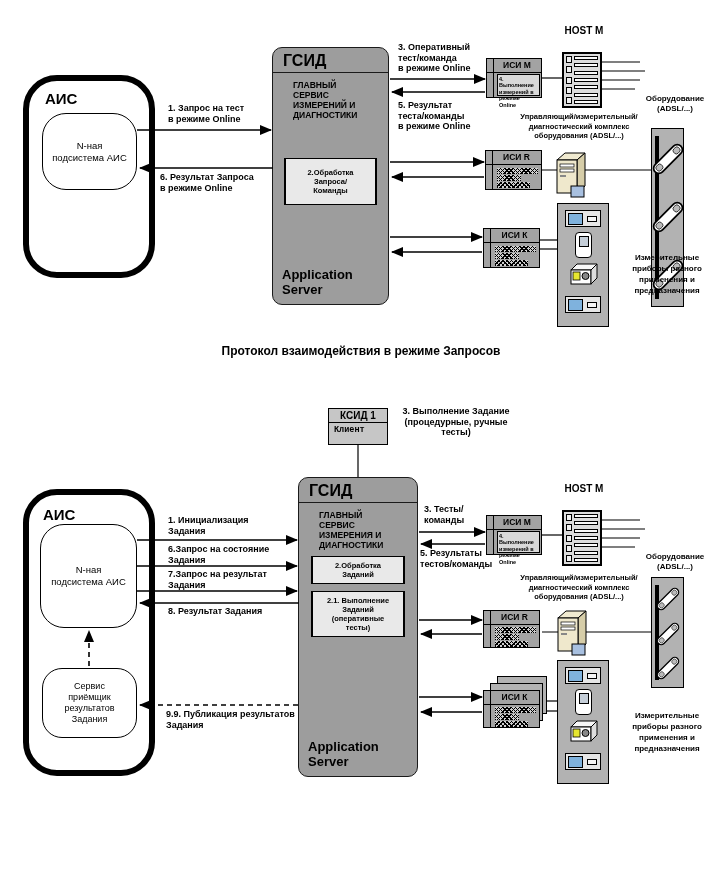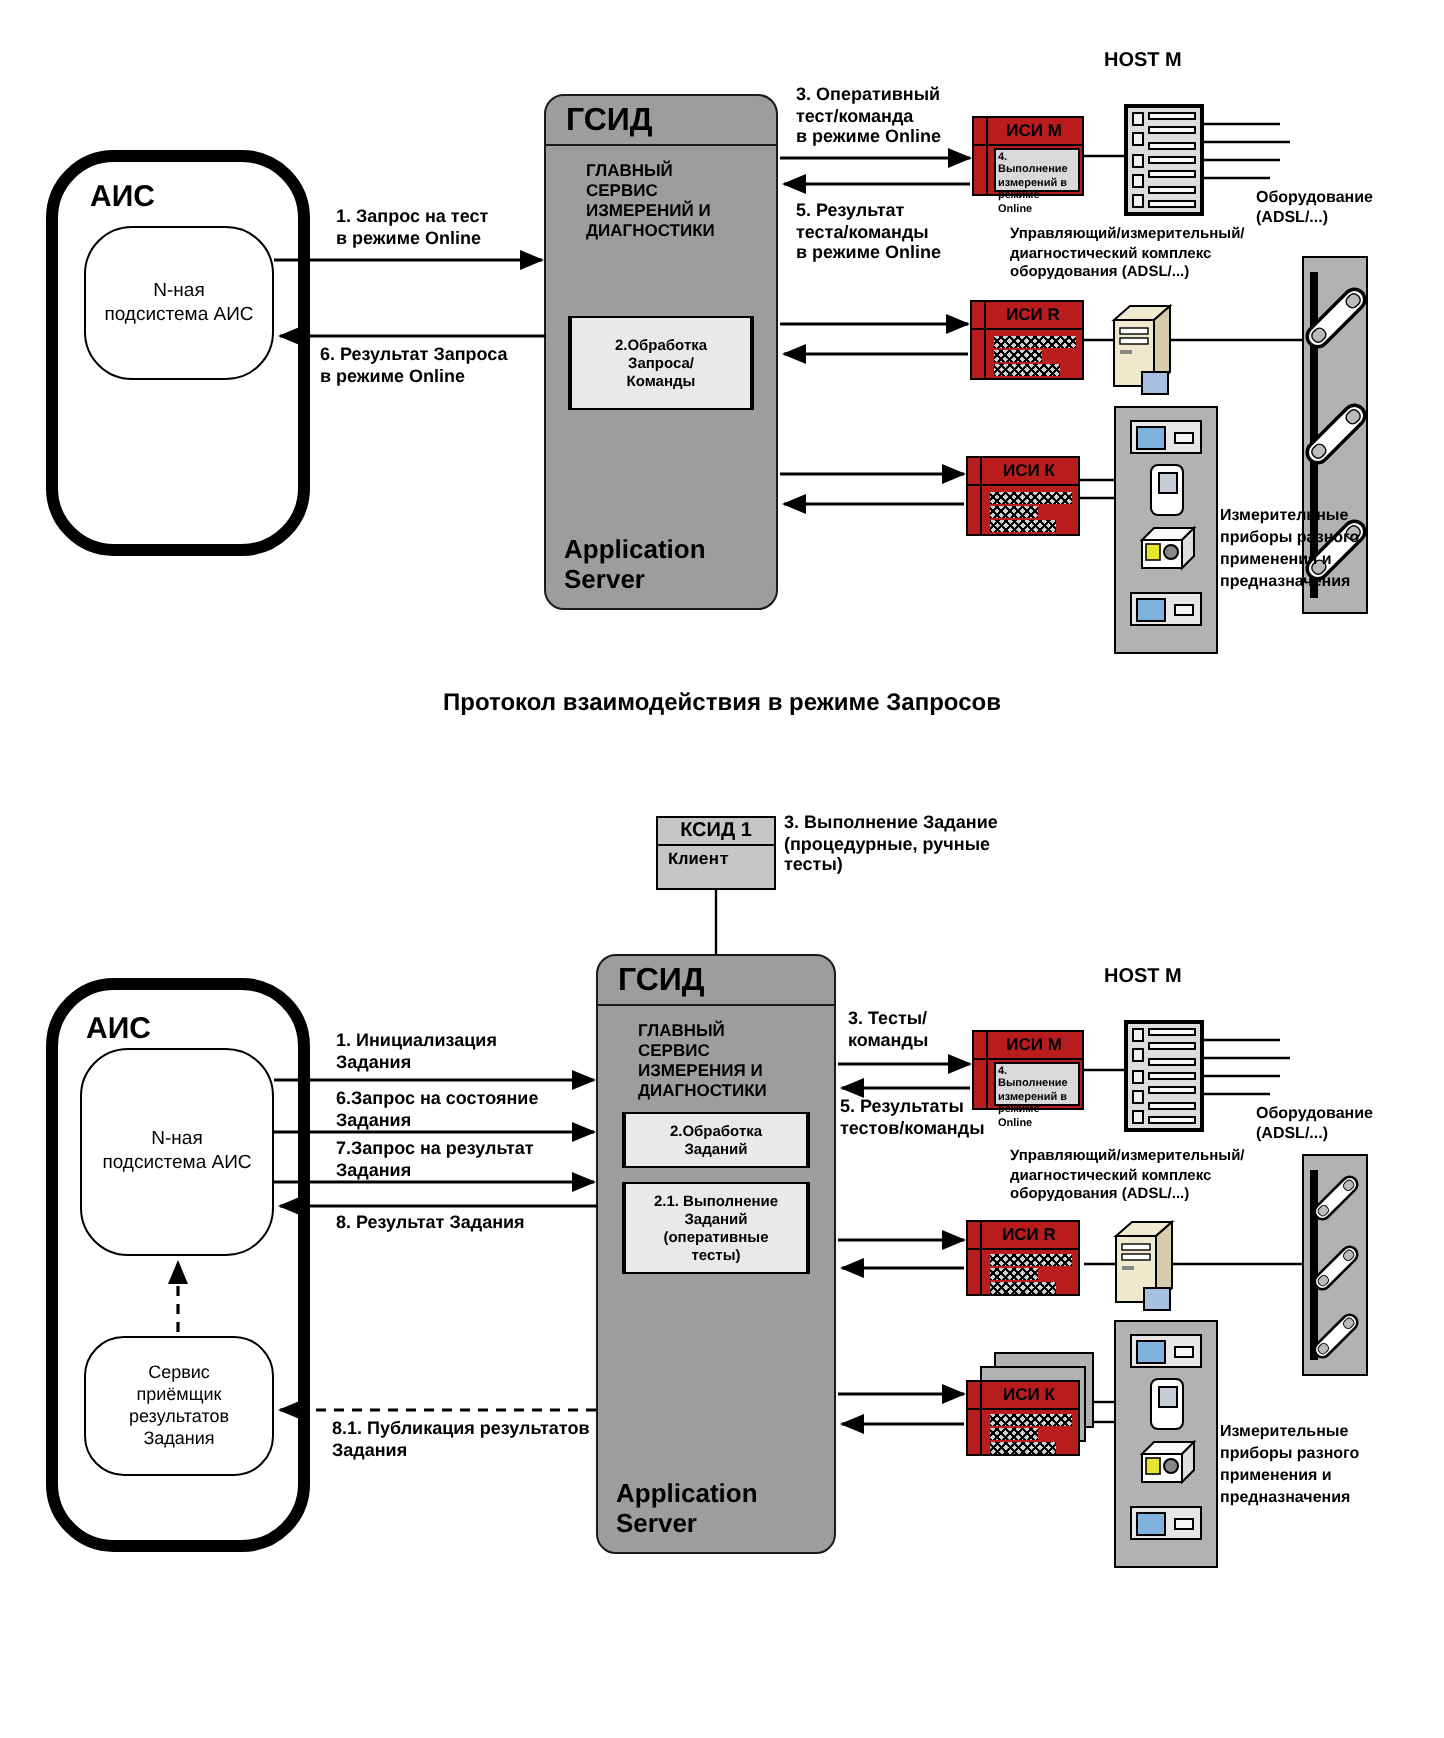--- a/index.html
+++ b/index.html
@@ -25,39 +25,39 @@
   .gsid{position:absolute;background:#9d9d9d;border:1.6px solid #1a1a1a;border-radius:10px;box-sizing:border-box;}
   .gsid-t{font-size:16px;font-weight:bold;padding:4px 0 2px 10px;border-bottom:1.6px solid #1a1a1a;}
   .gsid-s{font-size:8.5px;font-weight:bold;padding:7px 20px;white-space:pre-line;line-height:10px;}
   .gsid-f{position:absolute;left:9px;bottom:7px;font-size:13px;font-weight:bold;}
   .comp{position:absolute;border:1.2px solid #000;background:#c9c9c9;display:flex;box-sizing:border-box;}
   .comp-mid{flex:1;margin:0 0;border-left:1.2px solid #000;border-right:1.2px solid #000;background:#e9e9e9;
             display:flex;align-items:center;justify-content:center;font-size:7.5px;font-weight:bold;
             text-align:center;white-space:pre-line;line-height:9px;}
 
   
-  .isi{position:absolute;background:#b91c1c;border:1.5px solid #000;box-sizing:border-box;}
+  .isi{position:absolute;background:#a3a3a3;border:1.5px solid #000;box-sizing:border-box;}
   .isi::before{content:"";position:absolute;left:6px;top:0;bottom:0;border-left:1.3px solid #000;}
   .isi-h{height:13px;line-height:13px;border-bottom:1.3px solid #000;text-align:center;
          font-size:8.5px;font-weight:bold;padding-left:6px;}
   .isi-inner{position:absolute;left:10px;top:15px;width:43px;height:22px;background:#d9d9d9;border:1px solid #000;
              font-size:5.5px;line-height:6.4px;font-weight:bold;white-space:pre-line;padding:1px;box-sizing:border-box;}
   .hatch{position:absolute;background-color:#cfcfcf;
          background-image:repeating-linear-gradient(45deg,#000 0 1px,rgba(0,0,0,0) 1px 3px),
                           repeating-linear-gradient(-45deg,#000 0 1px,rgba(0,0,0,0) 1px 3px);}
   .stackbox{position:absolute;background:#b2b2b2;border:1.2px solid #000;box-sizing:border-box;}
 
   
   .ksid{position:absolute;background:#c6c6c6;border:1.5px solid #000;box-sizing:border-box;}
   .ksid-t{font-size:10px;font-weight:bold;text-align:center;border-bottom:1.5px solid #000;padding:1px 0;}
   .ksid-s{font-size:8.5px;font-weight:bold;padding:2px 16px 0 5px;font-family:Liberation Mono, monospace;}
 
   
   .lbl{position:absolute;font-size:9px;font-weight:bold;line-height:10.5px;white-space:pre-line;}
-  .ctr{}
+  .ctr{text-align:center;}
   .sm{font-size:7.5px;line-height:9.5px;}
   .cap{position:absolute;font-size:12px;font-weight:bold;text-align:center;}
 
   
   .panel{position:absolute;background:#b2b2b2;border:1.2px solid #000;box-sizing:border-box;}
   .eqbar{position:absolute;left:3px;top:7px;bottom:7px;width:4px;background:#000;}
 
   
   .host{position:absolute;width:40px;height:56px;border:2px solid #000;background:#dcdcdc;
         display:flex;padding:2px;box-sizing:border-box;}
@@ -272,21 +272,21 @@
   <div class="gsid-f">Application Server</div>
 </div>
 
 <div class="lbl" style="left:168px;top:515px">1. Инициализация
 Задания</div>
 <div class="lbl" style="left:168px;top:544px">6.Запрос на состояние
 Задания</div>
 <div class="lbl" style="left:168px;top:569px">7.Запрос на результат
 Задания</div>
 <div class="lbl" style="left:168px;top:606px">8. Результат Задания</div>
-<div class="lbl" style="left:166px;top:709px">8.1. Публикация результатов
+<div class="lbl" style="left:166px;top:709px">9.9. Публикация результатов
 Задания</div>
 <div class="lbl" style="left:424px;top:504px">3. Тесты/
 команды</div>
 <div class="lbl" style="left:420px;top:548px">5. Результаты
 тестов/команды</div>
 
 <div class="isi" style="left:486px;top:515px;width:56px;height:40px">
   <div class="isi-h">ИСИ М</div>
   <div class="isi-inner">4. Выполнение
 измерений в

